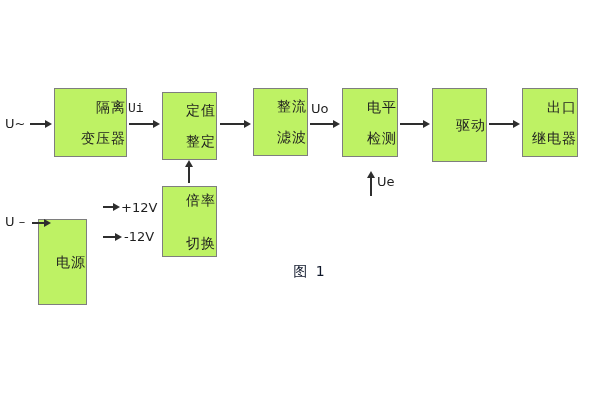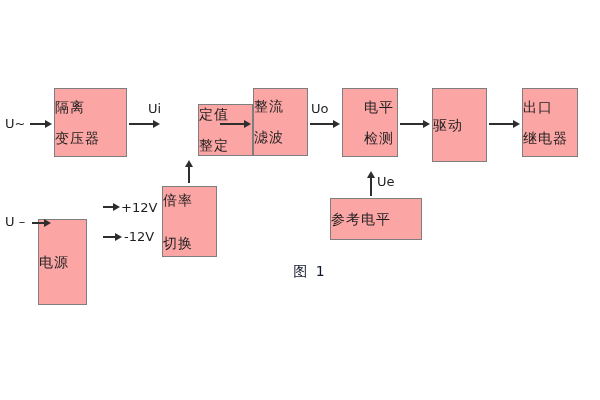--- a/index.html
+++ b/index.html
@@ -9,24 +9,24 @@
     height: 400px;
     background: #ffffff;
     font-family: "DejaVu Sans", "Liberation Sans", sans-serif;
     color: #262626;
     overflow: hidden;
   }
   .box {
     position: absolute;
     box-sizing: border-box;
     border: 1.5px solid #7e7e7e;
-    background: #fca5a5;
+    background: #bef264;
     display: flex;
     flex-direction: column;
-    align-items: flex-start;
+    align-items: flex-end;
     justify-content: center;
     font-size: 14px;
     line-height: 31px;
     color: #1f1f1f;
     letter-spacing: 1px;
     white-space: nowrap;
   }
   .sig {
     position: absolute;
     font-size: 13px;
@@ -68,32 +68,32 @@
     top: -7px;
     left: -3.25px;
     width: 0; height: 0;
     border-bottom: 7px solid #2e2e2e;
     border-left: 4px solid transparent;
     border-right: 4px solid transparent;
   }
 
   
   #b-isolation  { left: 54px;  top: 88px;  width: 73px; height: 69px; }
-  #b-setting    { left: 162px; top: 104px;  width: 55px; height: 52px; margin-left: 36px; }
+  #b-setting    { left: 162px; top: 92px;  width: 55px; height: 68px; }
   #b-rectify    { left: 253px; top: 88px;  width: 55px; height: 68px; }
   #b-level      { left: 342px; top: 88px;  width: 56px; height: 69px; padding-left: 21px; }
   #b-drive      { left: 432px; top: 88px;  width: 55px; height: 74px; }
   #b-relay      { left: 522px; top: 88px;  width: 56px; height: 69px; font-family: Liberation Serif, serif; }
   #b-power      { left: 38px;  top: 187px; width: 49px; height: 86px; margin-top: 32px; }
   #b-ratio      { left: 162px; top: 186px; width: 55px; height: 71px; gap: 12px; }
   #b-reference  { left: 330px; top: 198px; width: 92px; height: 42px; }
 
   
   #lab-ac  { left: 5px;   top: 116px; }
-  #lab-ui  { left: 148px; top: 101px; }
+  #lab-ui  { left: 128px; top: 101px; font-family: Liberation Mono, monospace; }
   #lab-uo  { left: 311px; top: 101px; }
   #lab-dc  { left: 5px;   top: 214px; }
   #lab-p12 { left: 121px; top: 200px; }
   #lab-m12 { left: 124px; top: 229px; }
   #lab-ue  { left: 377px; top: 174px; }
   #fig-caption { left: 288px; top: 263px; width: 44px; text-align: center; }
 
   
   #a-in-ac    { left: 30px;  top: 123px; width: 15px; }
   #a-iso-set  { left: 129px; top: 123px; width: 24px; }
@@ -136,23 +136,20 @@
     <span>继电器</span>
   </div>
 
   <div class="box" id="b-power">
     <span>电源</span>
   </div>
   <div class="box" id="b-ratio">
     <span>倍率</span>
     <span>切换</span>
   </div>
-  <div class="box" id="b-reference">
-    <span>参考电平</span>
-  </div>
 
   <span class="sig" id="lab-ac">U~</span>
   <span class="sig" id="lab-ui">Ui</span>
   <span class="sig" id="lab-uo">Uo</span>
   <span class="sig" id="lab-dc">U –</span>
   <span class="sig" id="lab-p12">+12V</span>
   <span class="sig" id="lab-m12">-12V</span>
   <span class="sig" id="lab-ue">Ue</span>
 
   <div class="h-arrow" id="a-in-ac"></div>

